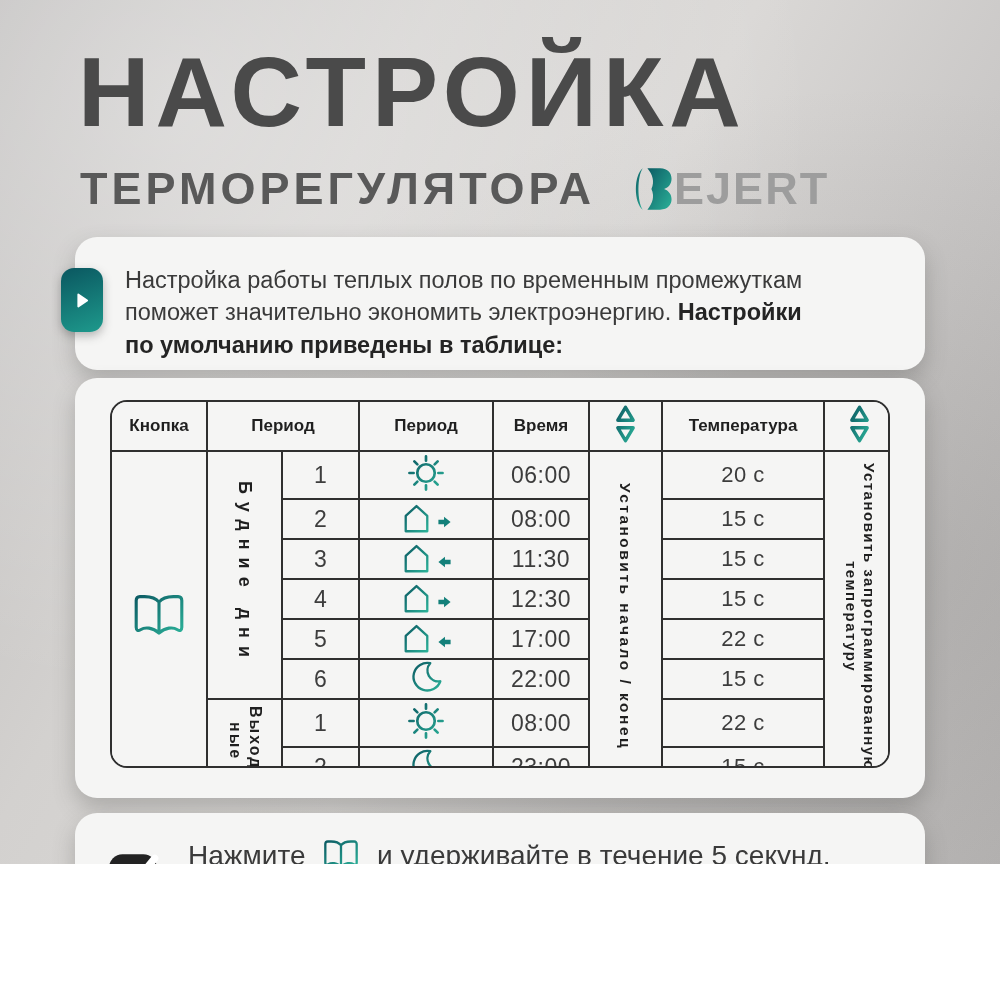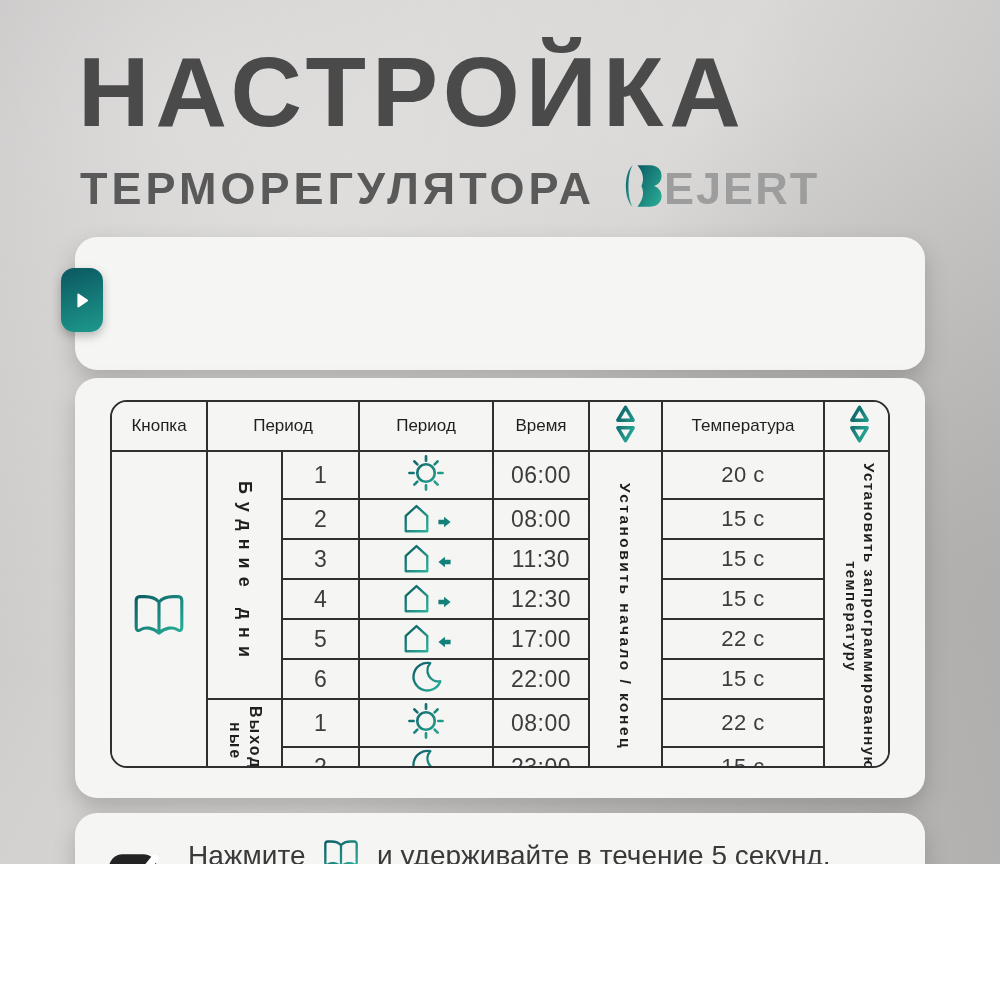--- a/index.html
+++ b/index.html
@@ -9,23 +9,23 @@
     background:
       radial-gradient(ellipse at 18% 12%, rgba(255,255,255,.38), transparent 55%),
       radial-gradient(ellipse at 88% 66%, rgba(110,108,106,.20), transparent 60%),
       linear-gradient(118deg,#bdbbba 0%,#d3d1cf 30%,#dad8d6 52%,#c9c7c6 74%,#b8b6b5 100%);
   }
   
   .title{
     position:absolute;left:78px;top:40px;margin:0;
     font-size:99px;line-height:1.05;font-weight:800;color:#4a4a4a;letter-spacing:6px;
   }
-  .subrow{position:absolute;left:80px;top:163px;display:flex;align-items:center;gap:26px;}
+  .subrow{position:absolute;left:80px;top:163px;display:flex;align-items:center;gap:36px;}
   .subtitle{font-size:45px;font-weight:600;color:#595959;letter-spacing:4px;}
-  .logo{display:flex;align-items:flex-start;gap:1px;}
+  .logo{display:flex;align-items:center;gap:1px;}
   .logo-rest{font-size:45px;font-weight:800;color:#9d9d9d;letter-spacing:2px;}
   
   .card{
     position:absolute;left:75px;width:850px;background:#f5f5f4;border-radius:22px;
     box-shadow:0 10px 22px rgba(85,83,81,.32);
   }
   .intro-card{top:237px;height:133px;}
   .table-card{top:378px;height:420px;}
   .note-card{top:813px;height:125px;display:flex;align-items:center;padding:0 40px 0 33px;box-sizing:border-box;gap:26px;}
   .tab{
@@ -38,21 +38,21 @@
     margin:0;padding:27px 40px 0 50px;font-size:23.5px;line-height:1.38;color:#3a3a3a;width:780px;box-sizing:border-box;
   }
   .intro-text b{color:#242424;}
   
   .tablewrap{
     position:absolute;left:35px;top:22px;width:780px;height:368px;
     border:2.5px solid #2f2f2f;border-radius:17px;overflow:hidden;box-sizing:border-box;
   }
   table.sched{border-collapse:collapse;table-layout:fixed;width:784px;height:372px;margin:-2px;}
   .sched th,.sched td{border:2px solid #2f2f2f;text-align:center;vertical-align:middle;padding:0;background:#f5f5f4;}
-  .sched thead th{height:48px;font-size:17px;font-weight:400;color:#1f1f1f;}
+  .sched thead th{height:48px;font-size:17px;font-weight:700;color:#1f1f1f;}
   .sched tbody tr{height:40px;}
   td.num{font-size:23px;color:#3d3d3d;}
   td.time{font-size:23px;color:#3c3c3c;letter-spacing:.5px;border-radius:14px;}
   td.temp{font-size:22px;color:#3c3c3c;letter-spacing:.5px;}
   .v{writing-mode:vertical-rl;text-orientation:mixed;display:inline-block;font-weight:700;color:#1f1f1f;line-height:1.25;}
   .v-weekday{font-size:18px;letter-spacing:8px;}
   .v-weekend{font-size:16px;letter-spacing:2px;}
   .v-startend{font-size:15.5px;letter-spacing:2.5px;}
   .v-settemp{font-size:15px;letter-spacing:1.5px;}
   .homewrap{display:inline-flex;align-items:center;gap:4px;}
@@ -89,20 +89,24 @@
       <span class="logo-rest">EJERT</span>
     </span>
   </div>
 
   <section class="card intro-card">
     <div class="tab">
       <svg width="13" height="15" viewBox="0 0 14 16">
         <path d="M2.5 1.5 L12 8 L2.5 14.5 Z" fill="#ffffff" stroke="#ffffff" stroke-width="2" stroke-linejoin="round"></path>
       </svg>
     </div>
+    <p class="intro-text">
+      <span>Настройка работы теплых полов по временным промежуткам поможет значительно экономить электроэнергию.</span>
+      <b>Настройки по умолчанию приведены в таблице:</b>
+    </p>
   </section>
 
   <section class="card table-card">
     <div class="tablewrap">
       <table class="sched">
         <colgroup>
           <col style="width:96px">
             <col style="width:75px">
             <col style="width:77px">
             <col style="width:134px">

